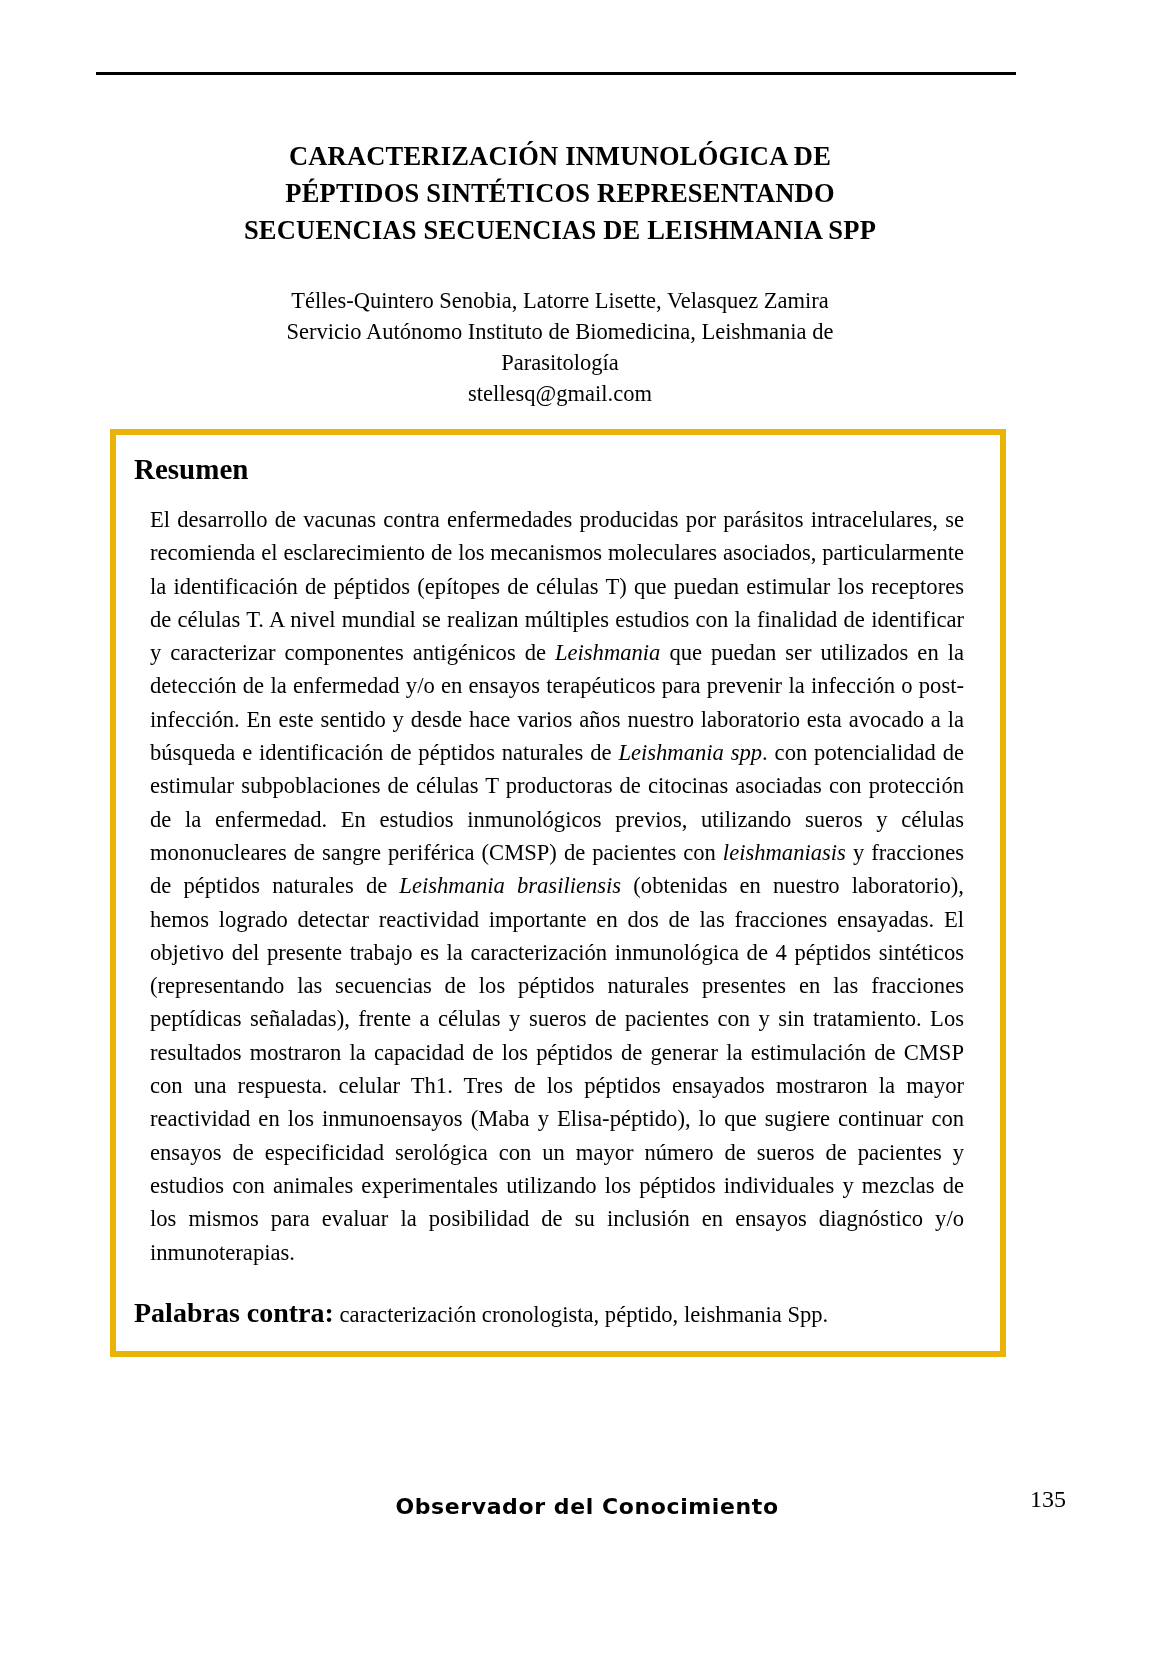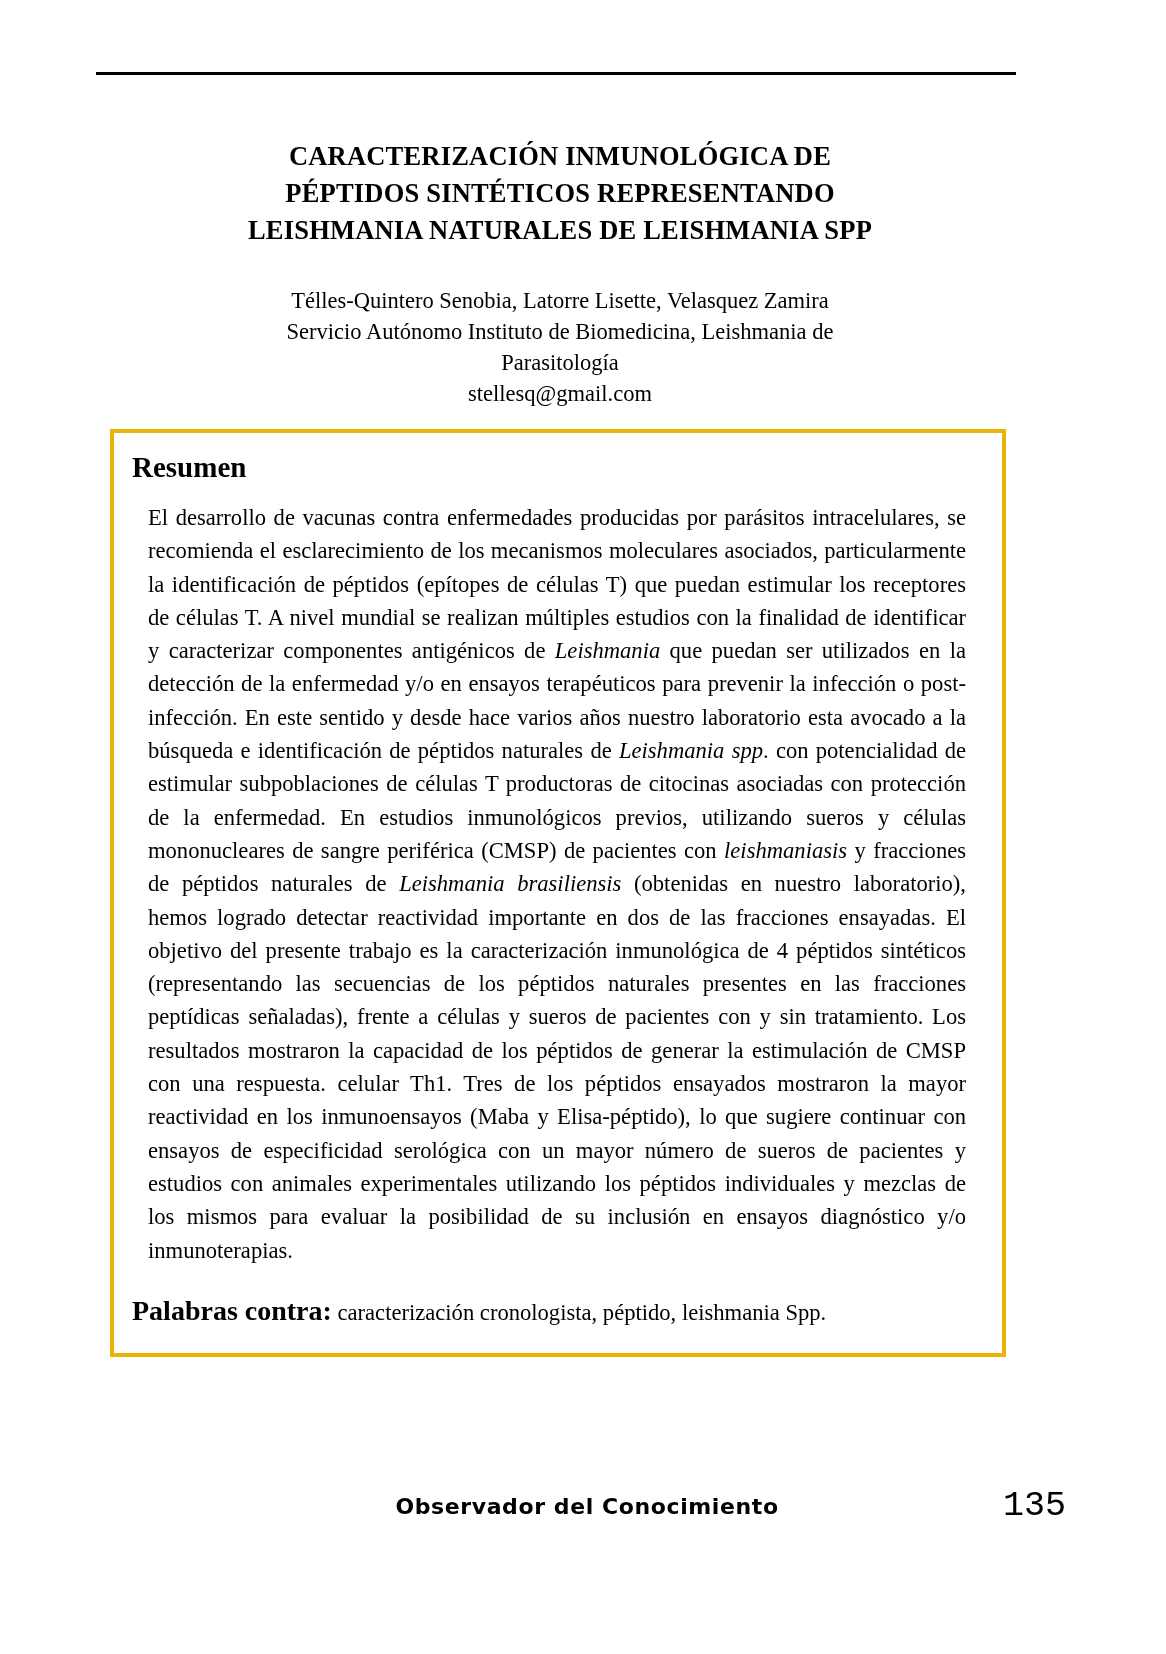--- a/index.html
+++ b/index.html
@@ -50,21 +50,21 @@
     text-align: center;
     font-size: 22.5px;
     line-height: 31px;
   }
   .abstract-box {
     position: absolute;
     left: 110px;
     top: 429px;
     width: 896px;
     height: 928px;
-    border: 4px solid #eab308;
+    border: 6px solid #eab308;
     box-sizing: border-box;
   }
   .abstract-inner {
     padding: 16px 20px 0 18px;
   }
   .abstract-heading {
     font-size: 29px;
     font-weight: bold;
     margin: 0 0 2px 0;
     line-height: 36px;
@@ -99,36 +99,36 @@
     text-align: center;
     font-family: "DejaVu Sans", sans-serif;
     font-size: 22px;
     font-weight: bold;
     letter-spacing: 0.6px;
   }
   .footer-page {
     position: absolute;
     right: 104px;
     top: -8px;
-    font-size: 35px;
-    font-family: Liberation Mono, monospace;
+    font-size: 24px;
+    font-family: Liberation Serif, serif;
   }
   i { font-style: italic; }
 </style>
 </head>
 <body>
 
 <div class="page">
 
   <div class="rule"></div>
 
   <div class="title-block">
     <div class="title-line">CARACTERIZACIÓN INMUNOLÓGICA DE</div>
     <div class="title-line">PÉPTIDOS SINTÉTICOS REPRESENTANDO</div>
-    <div class="title-line">LEISHMANIA NATURALES DE LEISHMANIA SPP</div>
+    <div class="title-line">SECUENCIAS SECUENCIAS DE LEISHMANIA SPP</div>
   </div>
 
   <div class="authors-block">
     <div>Télles-Quintero Senobia, Latorre Lisette, Velasquez Zamira</div>
     <div>Servicio Autónomo Instituto de Biomedicina, Leishmania de</div>
     <div>Parasitología</div>
     <div>stellesq@gmail.com</div>
   </div>
 
   <div class="abstract-box">

